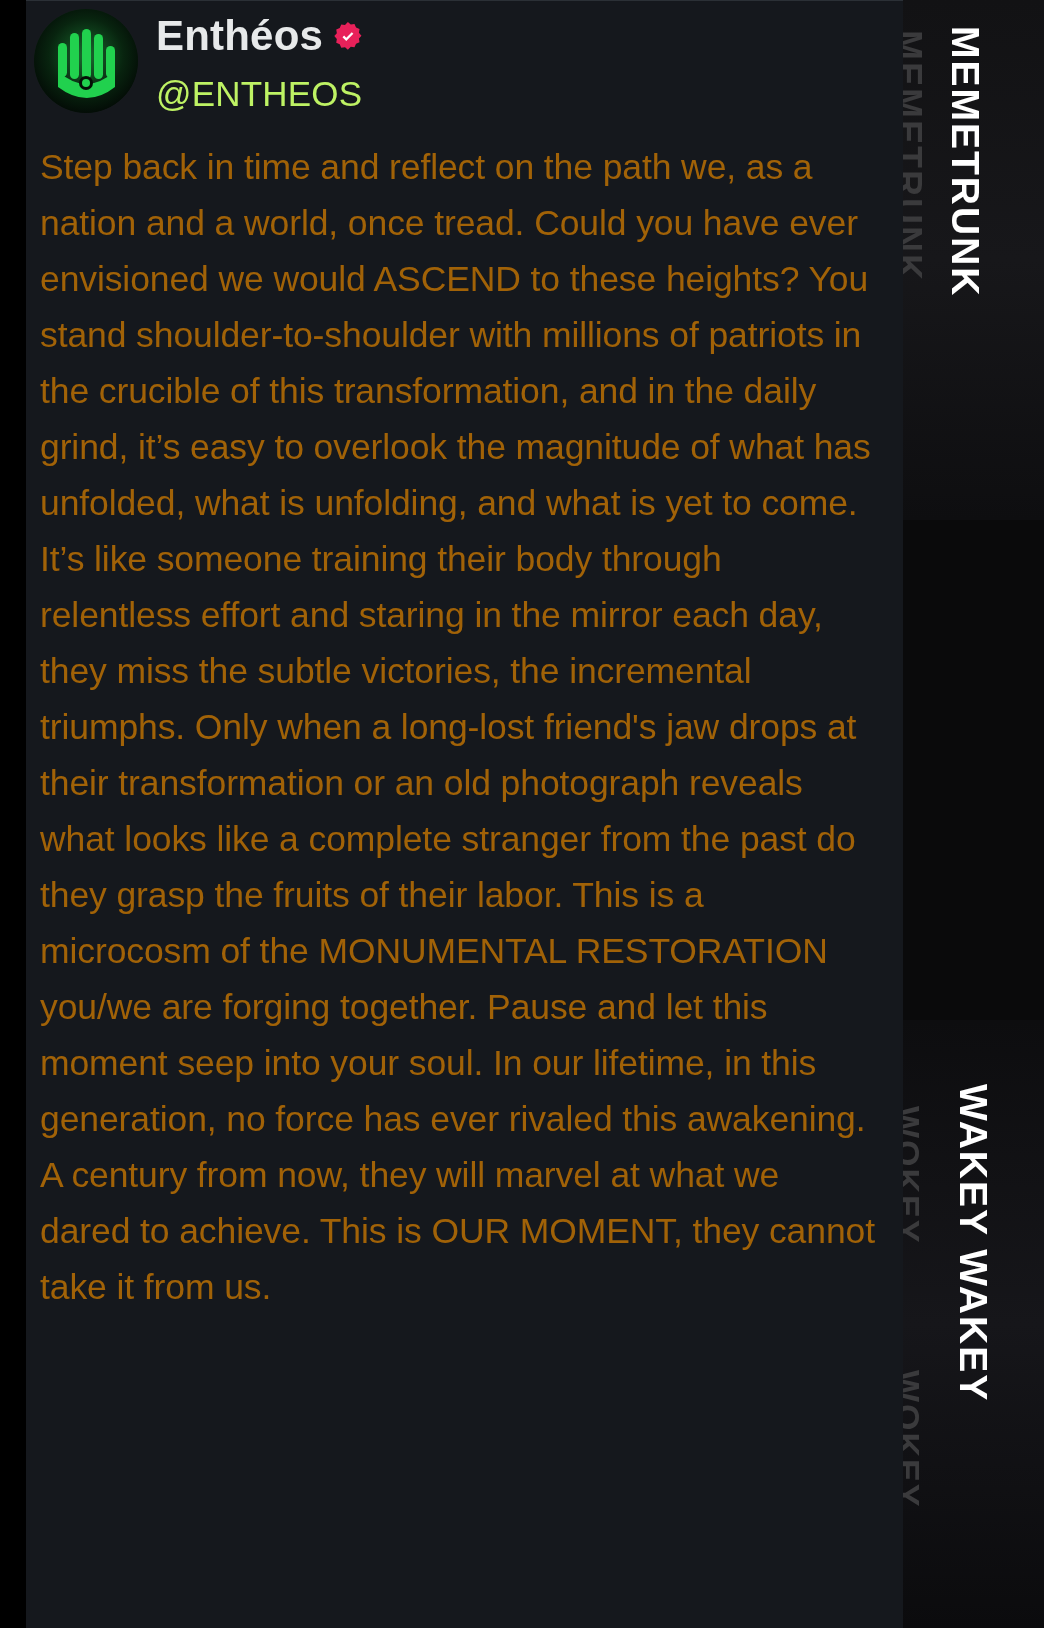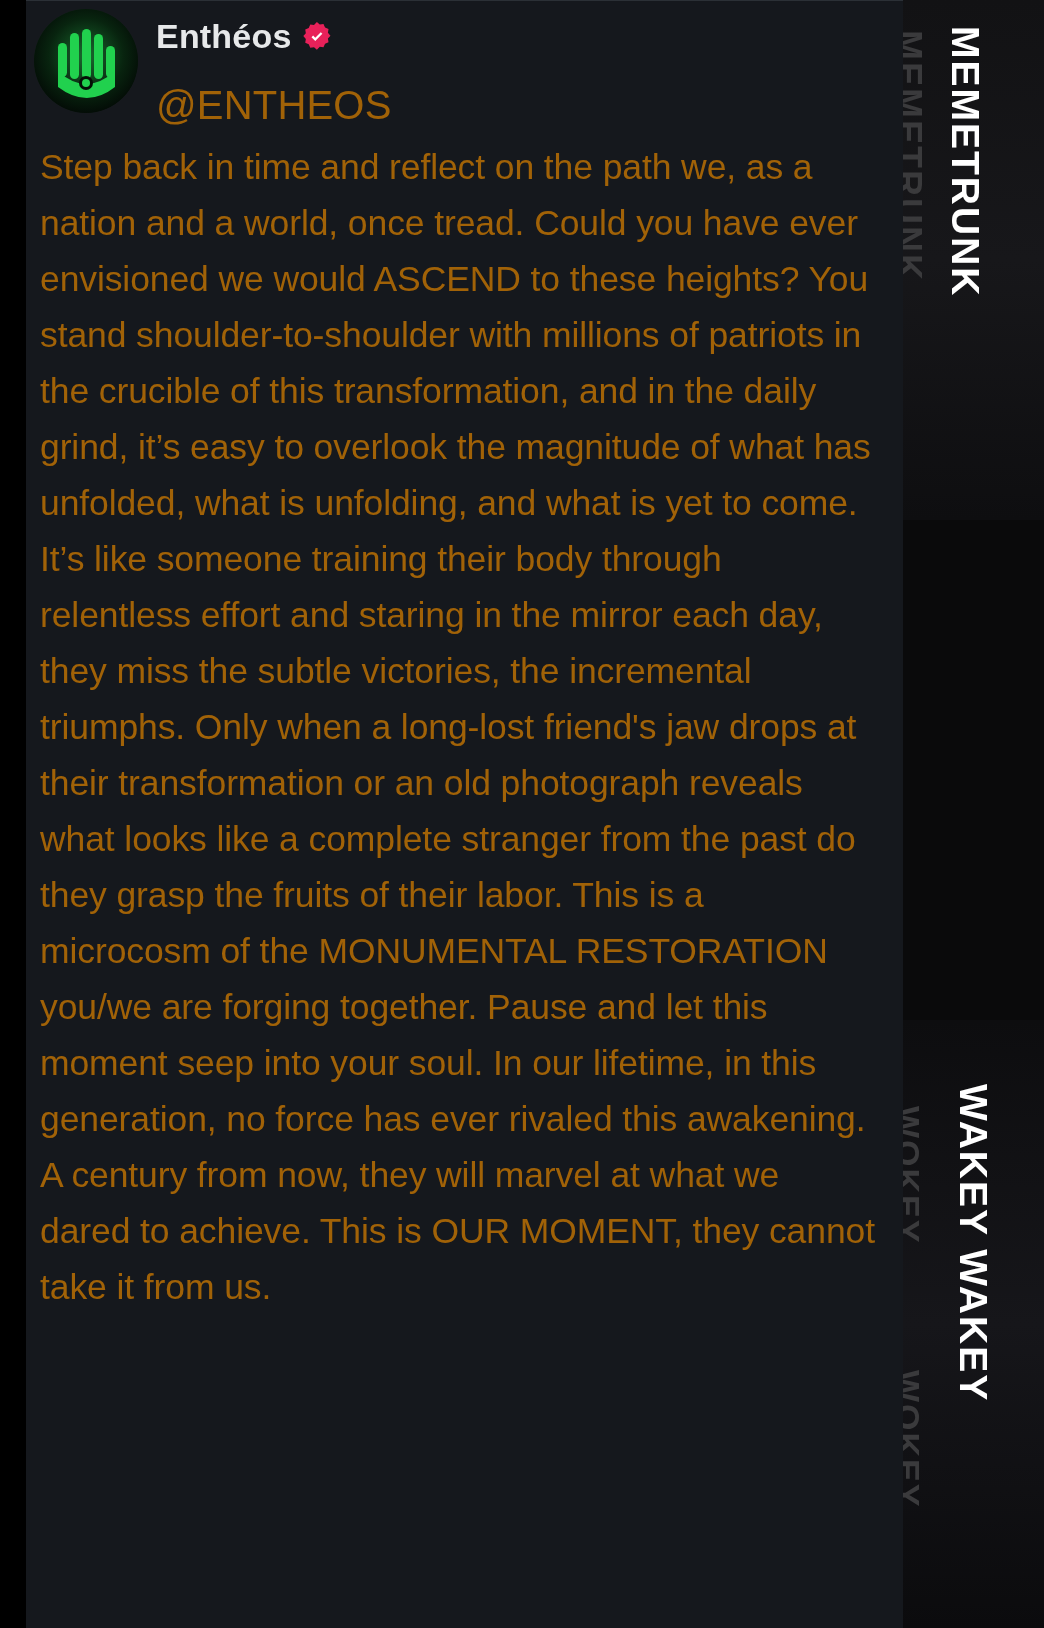--- a/index.html
+++ b/index.html
@@ -69,35 +69,35 @@
     top: 12px;
   }
   #display-name-row {
     display: flex;
     align-items: center;
     gap: 10px;
     height: 46px;
   }
   #display-name {
     color: #e7e9ea;
-    font-size: 34px;
+    font-size: 42px;
     font-weight: bold;
     letter-spacing: .2px;
     line-height: 1;
   }
   #verified-badge {
     width: 30px;
     height: 30px;
     display: block;
   }
   #handle {
-    color: #a16207;
-    font-size: 40px;
+    color: #bef264;
+    font-size: 35px;
     line-height: 1.1;
-    margin-top: 24px;
+    margin-top: 16px;
     letter-spacing: .2px;
   }
 
   
   #post-text {
     color: #a16207;
     font-size: 35.5px;
     line-height: 56px;
     padding: 8px 26px 0 14px;
     white-space: pre-wrap;

